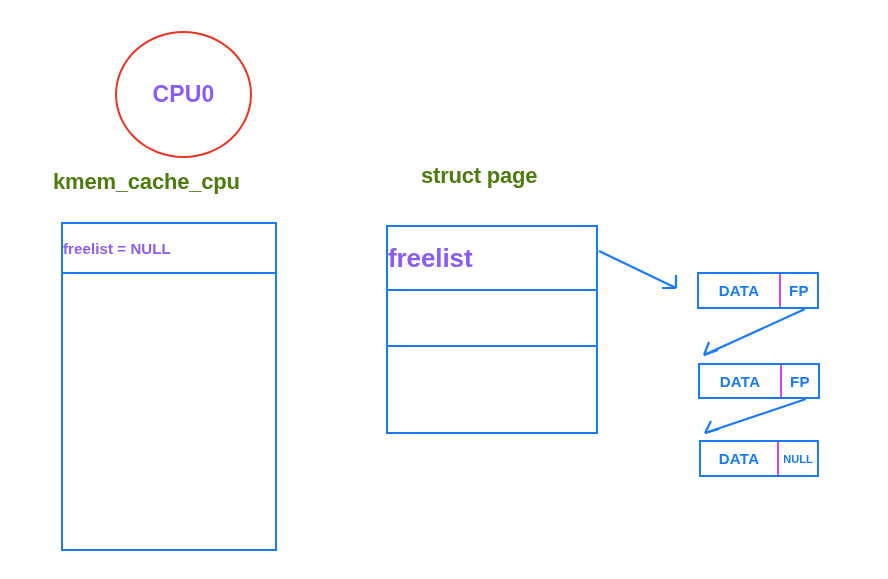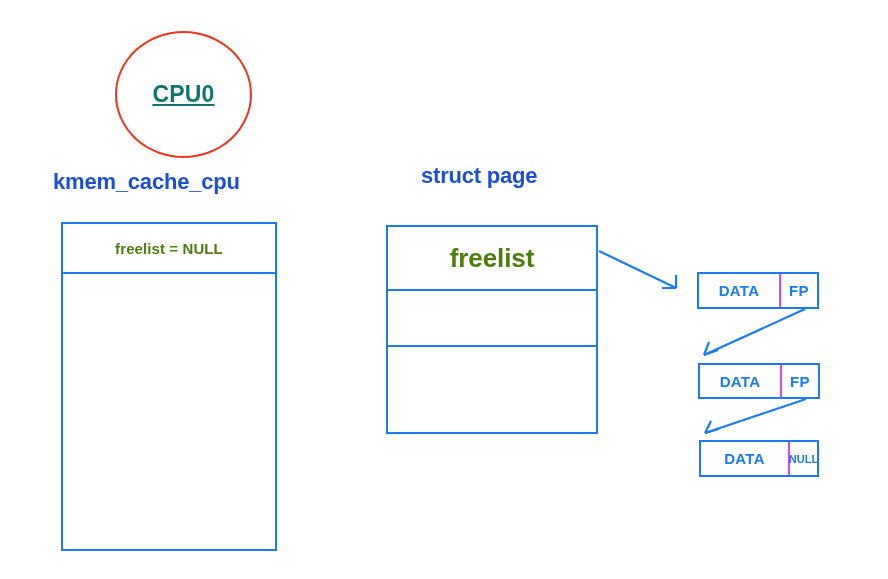--- a/index.html
+++ b/index.html
@@ -29,50 +29,49 @@
     width: 137px;
     height: 127px;
     border: 2px solid #ee3524;
     border-radius: 50%;
     box-sizing: border-box;
     display: flex;
     align-items: center;
     justify-content: center;
   }
   #cpu-circle .cpu-label {
-    color: #0f766e;
+    color: #8b5cf6;
     font-size: 23px;
     font-weight: bold;
     letter-spacing: 0.2px;
-    text-decoration: underline;
   }
 
   
   .section-title {
-    color: #1d4ed8;
+    color: #4d7c0f;
     font-size: 22px;
     font-weight: bold;
     white-space: nowrap;
     letter-spacing: -0.2px;
   }
   #title-kmem { left: 53px; top: 169px; }
   #title-structpage { left: 421px; top: 163px; }
 
   
   .struct-box {
     box-sizing: border-box;
     border: 2px solid #1a7bf5;
     background: #ffffff;
   }
   .struct-row {
     box-sizing: border-box;
     display: flex;
     align-items: center;
-    justify-content: center;
-    color: #4d7c0f;
+    justify-content: flex-start;
+    color: #8b5cf6;
     font-weight: bold;
     background: transparent;
   }
   .struct-row + .struct-row { border-top: 2px solid #1a7bf5; }
 
   
   #kmem-box {
     left: 61px;
     top: 222px;
     width: 216px;
@@ -121,21 +120,21 @@
   .obj-ptr {
     box-sizing: border-box;
     border-left: 2px solid #d946ef;
     display: flex;
     align-items: center;
     justify-content: center;
     color: #1a7bf5;
     font-weight: bold;
   }
   .obj-ptr.fp { width: 38px; font-size: 15px; letter-spacing: 0.3px; }
-  .obj-ptr.nullptr { width: 29px; font-size: 11px; letter-spacing: 0px; }
+  .obj-ptr.nullptr { width: 40px; font-size: 11px; letter-spacing: 0px; }
 
   #obj-1 { left: 697px; top: 272px; width: 122px; height: 37px; }
   #obj-2 { left: 698px; top: 363px; width: 122px; height: 36px; }
   #obj-3 { left: 699px; top: 440px; width: 120px; height: 37px; }
 
   
   #arrows {
     left: 0;
     top: 0;
     width: 888px;

